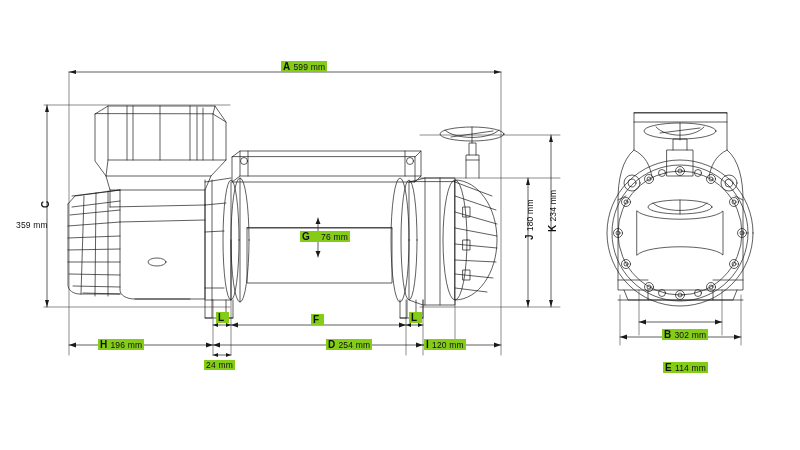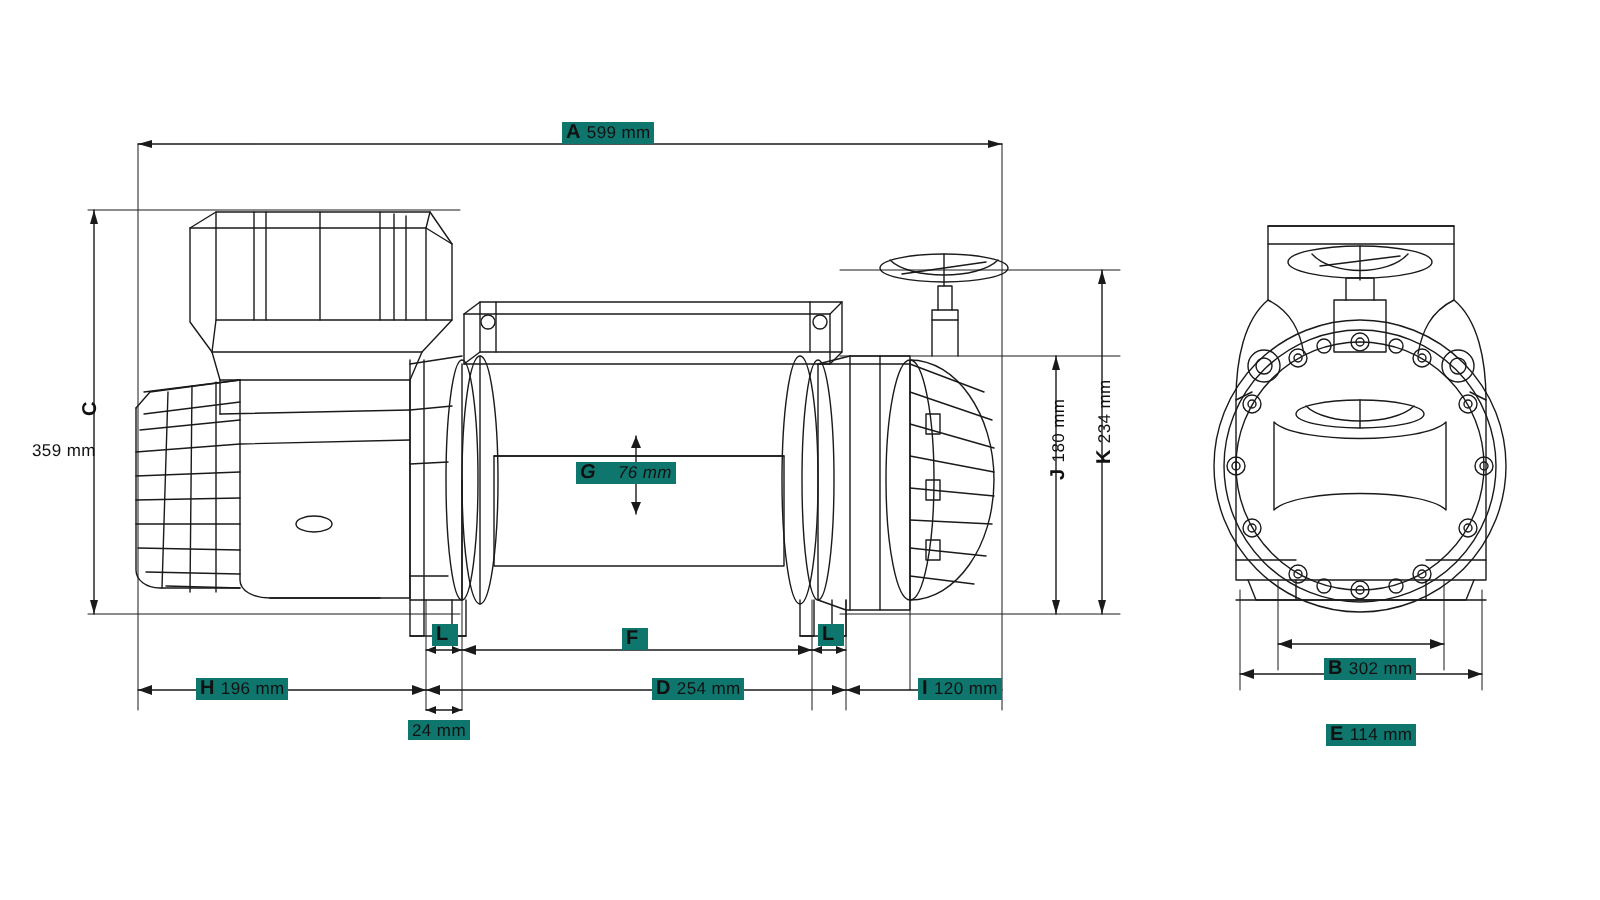--- a/index.html
+++ b/index.html
@@ -35,21 +35,21 @@
     font-size: 10px;
     margin-right: 3px;
   }
   .dimlabel .val {
     font-size: 8.5px;
   }
   .vert {
     transform-origin: left top;
   }
   .labelbox {
-    background: #0f766e;
+    background: #84cc16;
     padding: 0 2px;
   }
 </style>
 </head>
 <body>
 
 <div id="root">
 
   <svg id="drawing-svg" viewBox="0 0 800 450">
     <rect x="0" y="0" width="800" height="450" fill="#ffffff"></rect>
@@ -357,21 +357,21 @@
 
   <div class="dimlabel" style="left:30px; top:200px;">
     <div class="vert" style="position:absolute; left:10px; top:8px; transform: rotate(-90deg); transform-origin: left top;">
       <span class="tag">C</span>
     </div>
     <div style="position:absolute; left:-14px; top:20px; white-space:nowrap;">
       <span class="val">359 mm</span>
     </div>
   </div>
 
-  <div class="dimlabel labelbox" style="left:288px; top:231px;font-style:italic;">
+  <div class="dimlabel labelbox" style="left:300px; top:231px;">
     <span class="tag">G</span><span class="val" style="margin-left:8px;">76 mm</span>
   </div>
 
   <div class="dimlabel" style="left:524px; top:240px;">
     <div style="position:absolute; left:0; top:0; transform: rotate(-90deg); transform-origin: left top; white-space:nowrap;">
       <span class="tag">J</span><span class="val">180 mm</span>
     </div>
   </div>
 
   <div class="dimlabel" style="left:547px; top:232px;">
@@ -393,21 +393,21 @@
   </div>
 
   <div class="dimlabel labelbox" style="left:98px; top:339px;">
     <span class="tag">H</span><span class="val">196 mm</span>
   </div>
 
   <div class="dimlabel labelbox" style="left:299px; top:339px;margin-left:27px;">
     <span class="tag">D</span><span class="val">254 mm</span>
   </div>
 
-  <div class="dimlabel labelbox" style="left:459px; top:339px;">
+  <div class="dimlabel labelbox" style="left:424px; top:339px;">
     <span class="tag">I</span><span class="val">120 mm</span>
   </div>
 
   <div class="dimlabel labelbox" style="left:204px; top:360px;">
     <span class="val">24 mm</span>
   </div>
 
   <div class="dimlabel labelbox" style="left:663px; top:314px;margin-top:48px;">
     <span class="tag">E</span><span class="val">114 mm</span>
   </div>

